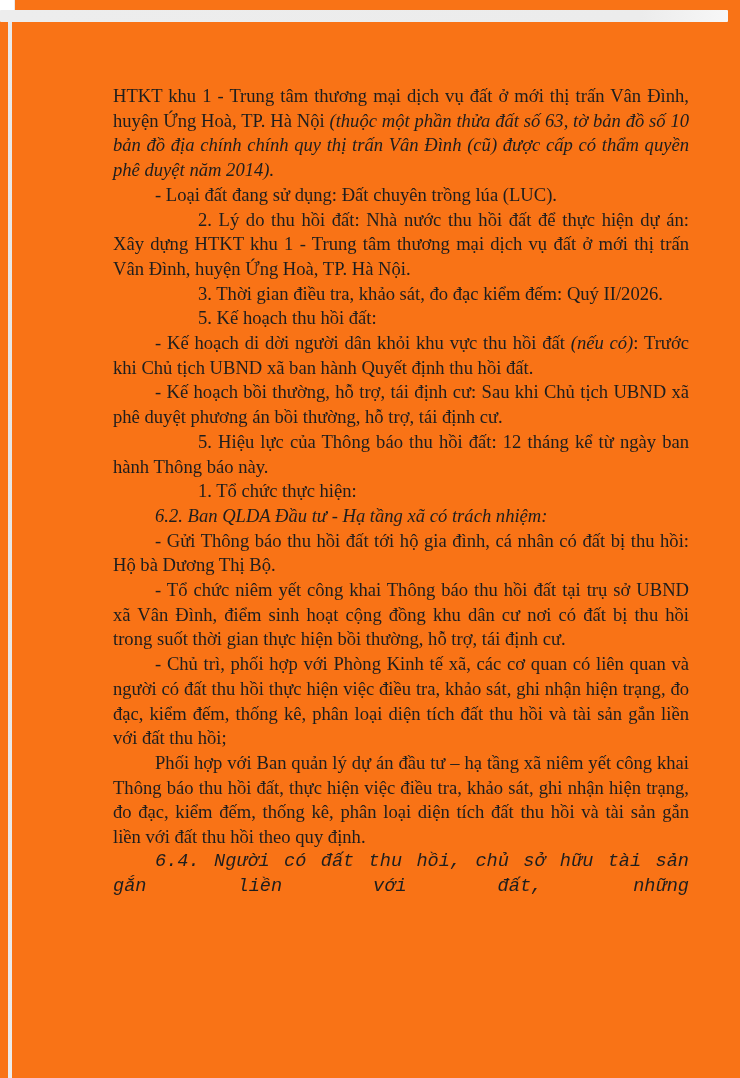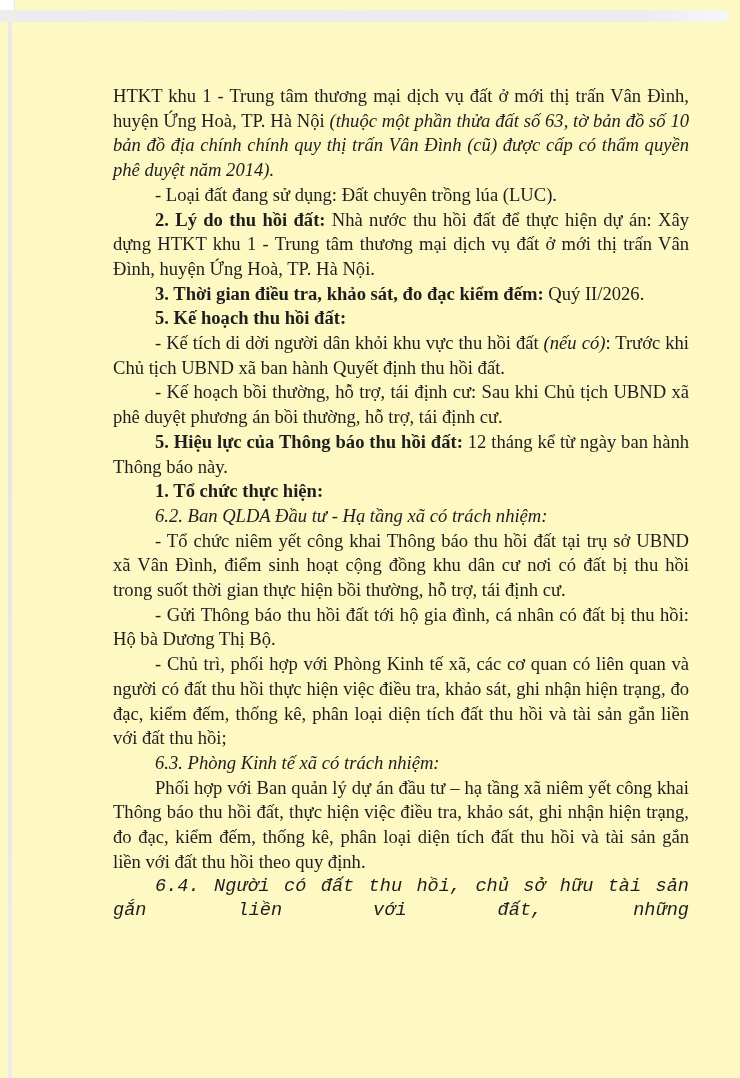--- a/index.html
+++ b/index.html
@@ -4,21 +4,21 @@
 <style>
   html, body { margin: 0; padding: 0; }
   body {
     background: #f4f4f4;
     font-family: "Liberation Serif", "DejaVu Serif", serif;
   }
   .page {
     position: relative;
     width: 740px;
     height: 1078px;
-    background: #fef9c3;
+    background: #f97316;
     overflow: hidden;
     color: #1e1e1e;
   }
   
   .scan-band-top {
     position: absolute;
     left: 0; top: 10px;
     width: 728px; height: 12px;
     background: linear-gradient(to right, #ededed 0%, #ececec 88%, #f7f7f7 100%);
     border-radius: 1px;
@@ -45,21 +45,21 @@
   .text-block p {
     margin: 0;
     font-size: 18.6px;
     line-height: 24.7px;
     text-align: justify;
     text-justify: inter-word;
   }
   p.indent { text-indent: 42px; }
   p.fill-last { text-align-last: justify; font-family: Liberation Mono, monospace; }
   .run { font-style: normal; font-weight: normal; }
-  .run.bold { font-weight: bold; }
+  .run.bold { font-weight: normal; margin-left: 43px; }
   .run.italic { font-style: italic; }
 </style>
 </head>
 <body>
 
 <div class="page">
 
   <div class="scan-corner-top-left"></div>
   <div class="scan-band-top"></div>
   <div class="scan-edge-left"></div>
@@ -81,55 +81,52 @@
     <p class="indent">
       <span class="run bold">3. Thời gian điều tra, khảo sát, đo đạc kiểm đếm: </span><span class="run">Quý II/2026.</span>
     </p>
 
     <p class="indent">
       <span class="run bold">5. Kế hoạch thu hồi đất:</span>
     </p>
 
 
     <p class="indent">
-      <span class="run">- Kế tích di dời người dân khỏi khu vực thu hồi đất </span><span class="run italic">(nếu có)</span><span class="run">: Trước khi Chủ tịch UBND xã ban hành Quyết định thu hồi đất.</span>
+      <span class="run">- Kế hoạch di dời người dân khỏi khu vực thu hồi đất </span><span class="run italic">(nếu có)</span><span class="run">: Trước khi Chủ tịch UBND xã ban hành Quyết định thu hồi đất.</span>
     </p>
 
     <p class="indent">
       <span class="run">- Kế hoạch bồi thường, hỗ trợ, tái định cư: Sau khi Chủ tịch UBND xã phê duyệt phương án bồi thường, hỗ trợ, tái định cư.</span>
     </p>
 
     <p class="indent">
       <span class="run bold">5. Hiệu lực của Thông báo thu hồi đất: </span><span class="run">12 tháng kể từ ngày ban hành Thông báo này.</span>
     </p>
 
     <p class="indent">
       <span class="run bold">1. Tổ chức thực hiện:</span>
     </p>
 
 
     <p class="indent">
       <span class="run italic">6.2. Ban QLDA Đầu tư - Hạ tầng xã có trách nhiệm:</span>
     </p>
 
     <p class="indent">
-      <span class="run">- Tổ chức niêm yết công khai Thông báo thu hồi đất tại trụ sở UBND xã Vân Đình, điểm sinh hoạt cộng đồng khu dân cư nơi có đất bị thu hồi trong suốt thời gian thực hiện bồi thường, hỗ trợ, tái định cư.</span>
+      <span class="run">- Gửi Thông báo thu hồi đất tới hộ gia đình, cá nhân có đất bị thu hồi: Hộ bà Dương Thị Bộ.</span>
     </p>
 
     <p class="indent">
-      <span class="run">- Gửi Thông báo thu hồi đất tới hộ gia đình, cá nhân có đất bị thu hồi: Hộ bà Dương Thị Bộ.</span>
+      <span class="run">- Tổ chức niêm yết công khai Thông báo thu hồi đất tại trụ sở UBND xã Vân Đình, điểm sinh hoạt cộng đồng khu dân cư nơi có đất bị thu hồi trong suốt thời gian thực hiện bồi thường, hỗ trợ, tái định cư.</span>
     </p>
 
     <p class="indent">
       <span class="run">- Chủ trì, phối hợp với Phòng Kinh tế xã, các cơ quan có liên quan và người có đất thu hồi thực hiện việc điều tra, khảo sát, ghi nhận hiện trạng, đo đạc, kiểm đếm, thống kê, phân loại diện tích đất thu hồi và tài sản gắn liền với đất thu hồi;</span>
     </p>
 
-    <p class="indent">
-      <span class="run italic">6.3. Phòng Kinh tế xã có trách nhiệm:</span>
-    </p>
 
     <p class="indent">
       <span class="run">Phối hợp với Ban quản lý dự án đầu tư – hạ tầng xã niêm yết công khai Thông báo thu hồi đất, thực hiện việc điều tra, khảo sát, ghi nhận hiện trạng, đo đạc, kiểm đếm, thống kê, phân loại diện tích đất thu hồi và tài sản gắn liền với đất thu hồi theo quy định.</span>
     </p>
 
     <p class="indent fill-last">
       <span class="run italic">6.4. Người có đất thu hồi, chủ sở hữu tài sản gắn liền với đất, những</span>
     </p>
 
   </div>

